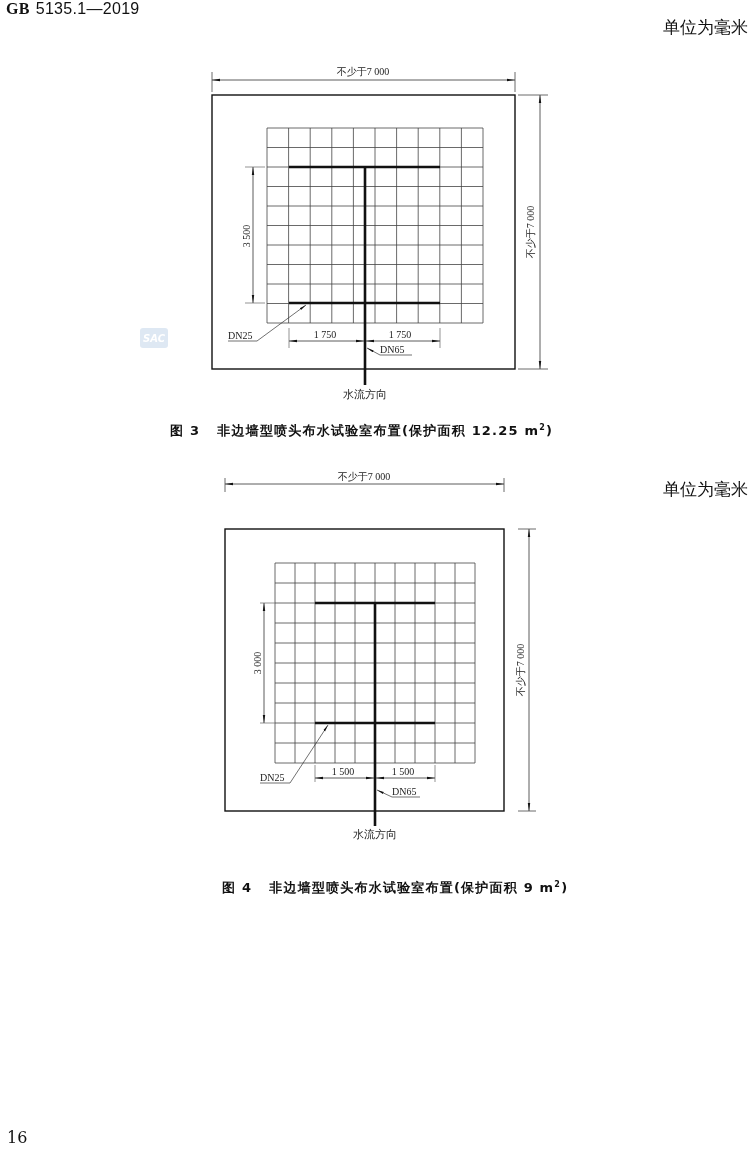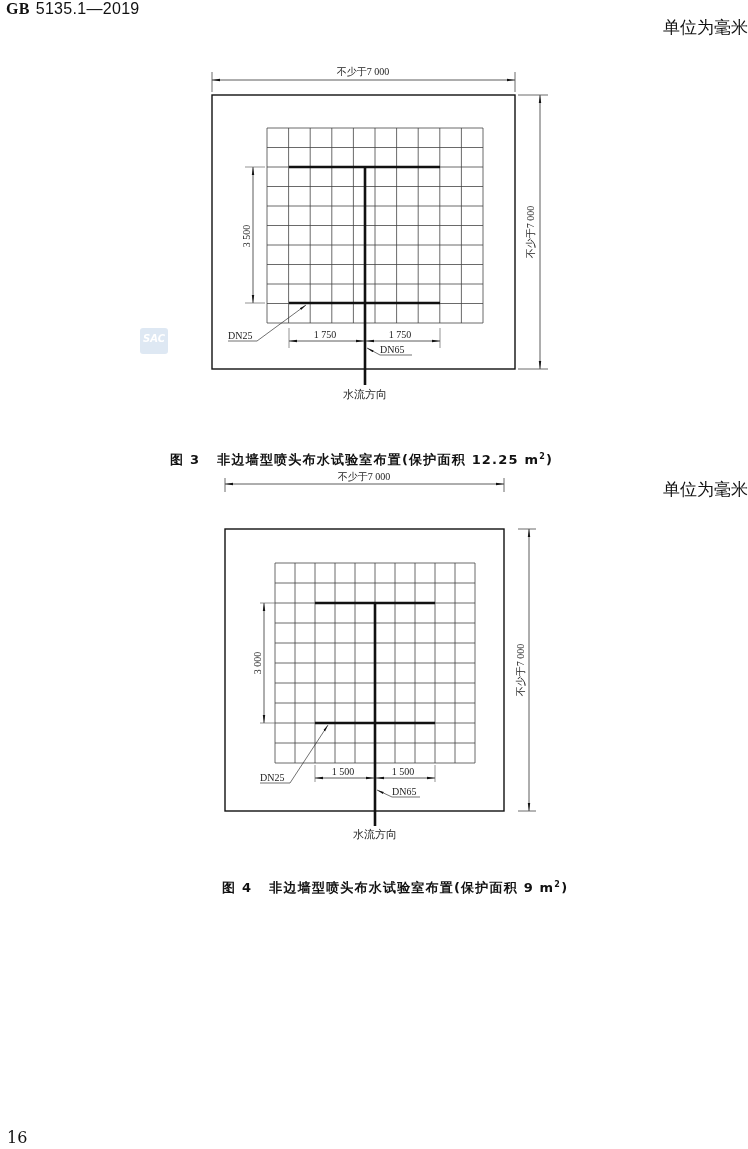--- a/index.html
+++ b/index.html
@@ -7,21 +7,21 @@
          font-family:"DejaVu Serif","Liberation Serif",serif; color:#111; }
   .abs { position:absolute; }
   .hdr { left:6px; top:0px; font-size:16px; font-family:"Liberation Sans",sans-serif; letter-spacing:0.3px; }
   .hdr b { font-family:"Liberation Serif",serif; font-weight:bold; margin-right:6px; }
   .unit { font-size:17px; right:0px; font-family:"DejaVu Sans",sans-serif; }
   .cap { font-family:"DejaVu Sans",sans-serif; font-size:13px; font-weight:bold; letter-spacing:1.2px; white-space:nowrap; }
   .cap sup { font-size:8px; }
   .pageno { left:7px; top:1128px; font-size:16px; }
   svg { position:absolute; left:0; top:0; overflow:visible; }
   svg text { font-family:"Liberation Serif",serif; fill:#222; }
-  .wm { left:140px; top:328px; width:28px; height:26px; background:#dbe6f2; border-radius:3px;
+  .wm { left:140px; top:328px; width:28px; height:20px; background:#dbe6f2; border-radius:3px;
         color:#fff; font:bold italic 10px "DejaVu Sans",sans-serif; line-height:22px; text-align:center; opacity:0.9; }
 </style>
 </head>
 <body>
 
 <div class="abs hdr">
   <b>GB</b><span>5135.1—2019</span>
 </div>
 
 <div class="abs unit" style="top:16px;">单位为毫米</div>
@@ -89,21 +89,21 @@
   <line x1="257" y1="341" x2="306" y2="305" stroke="#333" stroke-width="0.7" marker-end="url(#arr)"></line>
   <line x1="228" y1="341" x2="257" y2="341" stroke="#333" stroke-width="0.7"></line>
   <text x="228" y="339" font-size="10">DN25</text>
 
   <line x1="380" y1="355" x2="412" y2="355" stroke="#333" stroke-width="0.7"></line>
   <line x1="380" y1="355" x2="367" y2="348" stroke="#333" stroke-width="0.7" marker-end="url(#arr)"></line>
   <text x="380" y="353" font-size="10">DN65</text>
   <text x="365" y="398" font-size="11" text-anchor="middle" style="font-family:'DejaVu Sans',sans-serif">水流方向</text>
 </svg>
 <div class="abs wm">SAC</div>
-<div class="abs cap" style="left:170px; top:451px;">
+<div class="abs cap" style="left:170px; top:422px;">
   <span>图 3</span>&nbsp;&nbsp;&nbsp;<span>非边墙型喷头布水试验室布置(保护面积 12.25 m</span><sup>2</sup><span>)</span>
 </div>
 
 <div class="abs unit" style="top:478px;">单位为毫米</div>
 <svg width="748" height="1149">
   <defs>
     <marker id="arr2" viewBox="0 0 10 6" refX="10" refY="3" markerWidth="10" markerHeight="6" orient="auto-start-reverse">
       <path d="M0,1.5 L10,3 L0,4.5 Z" fill="#111"></path>
     </marker>
   </defs>

